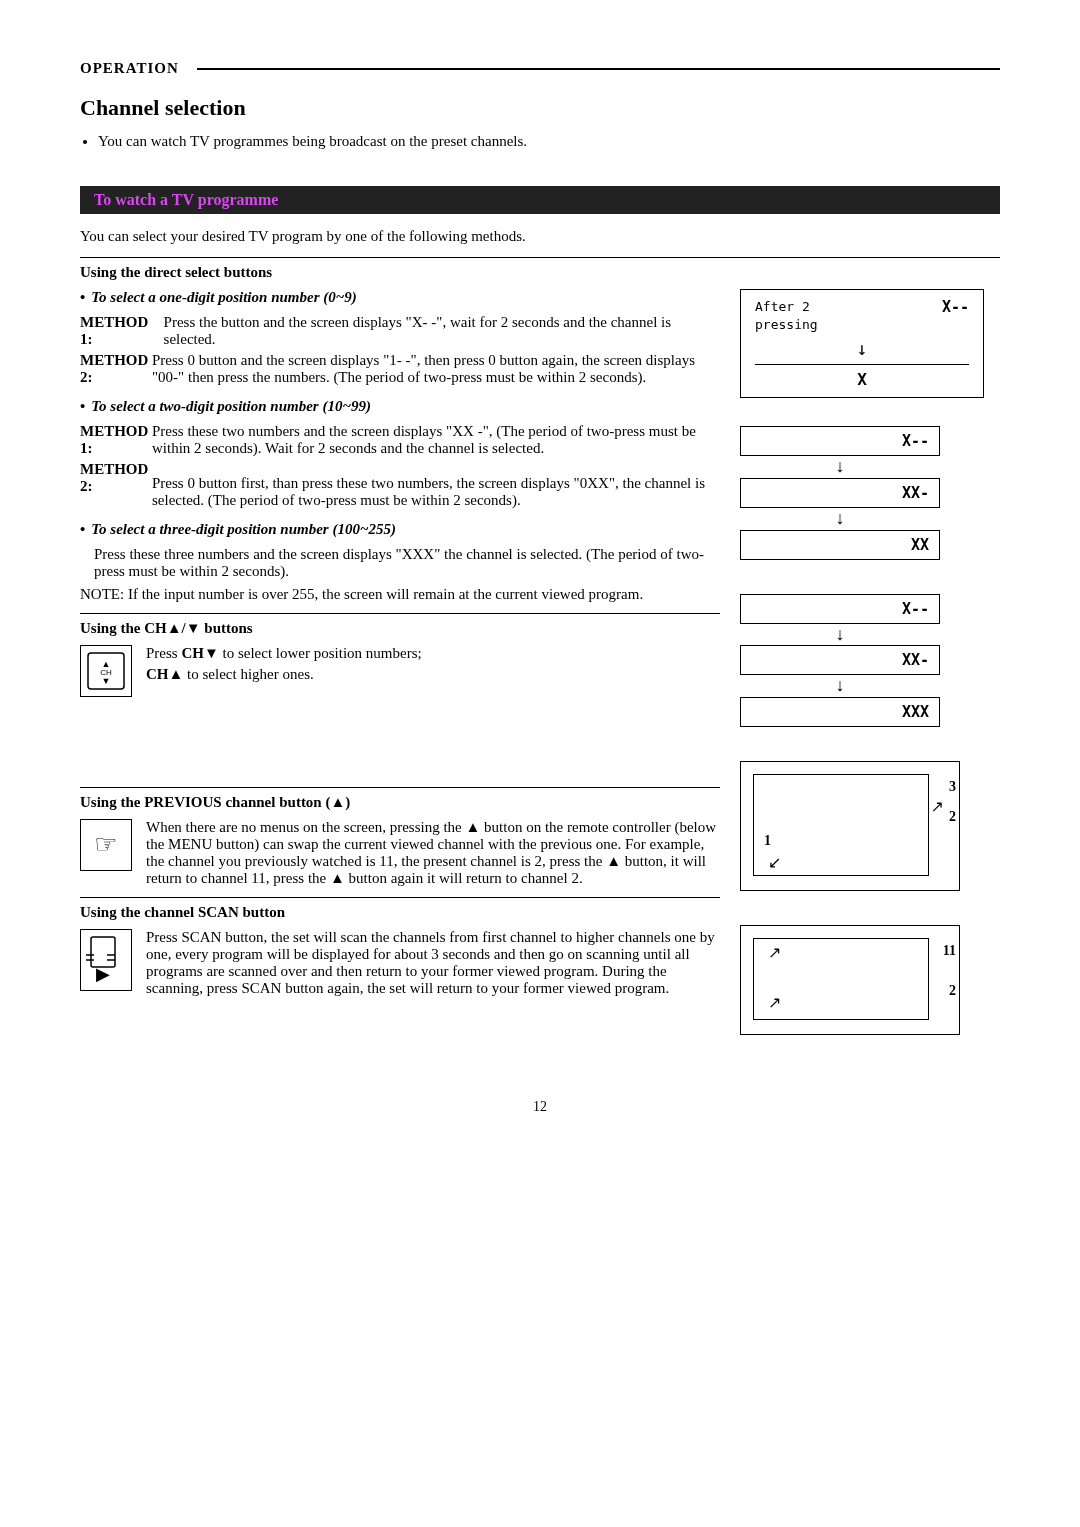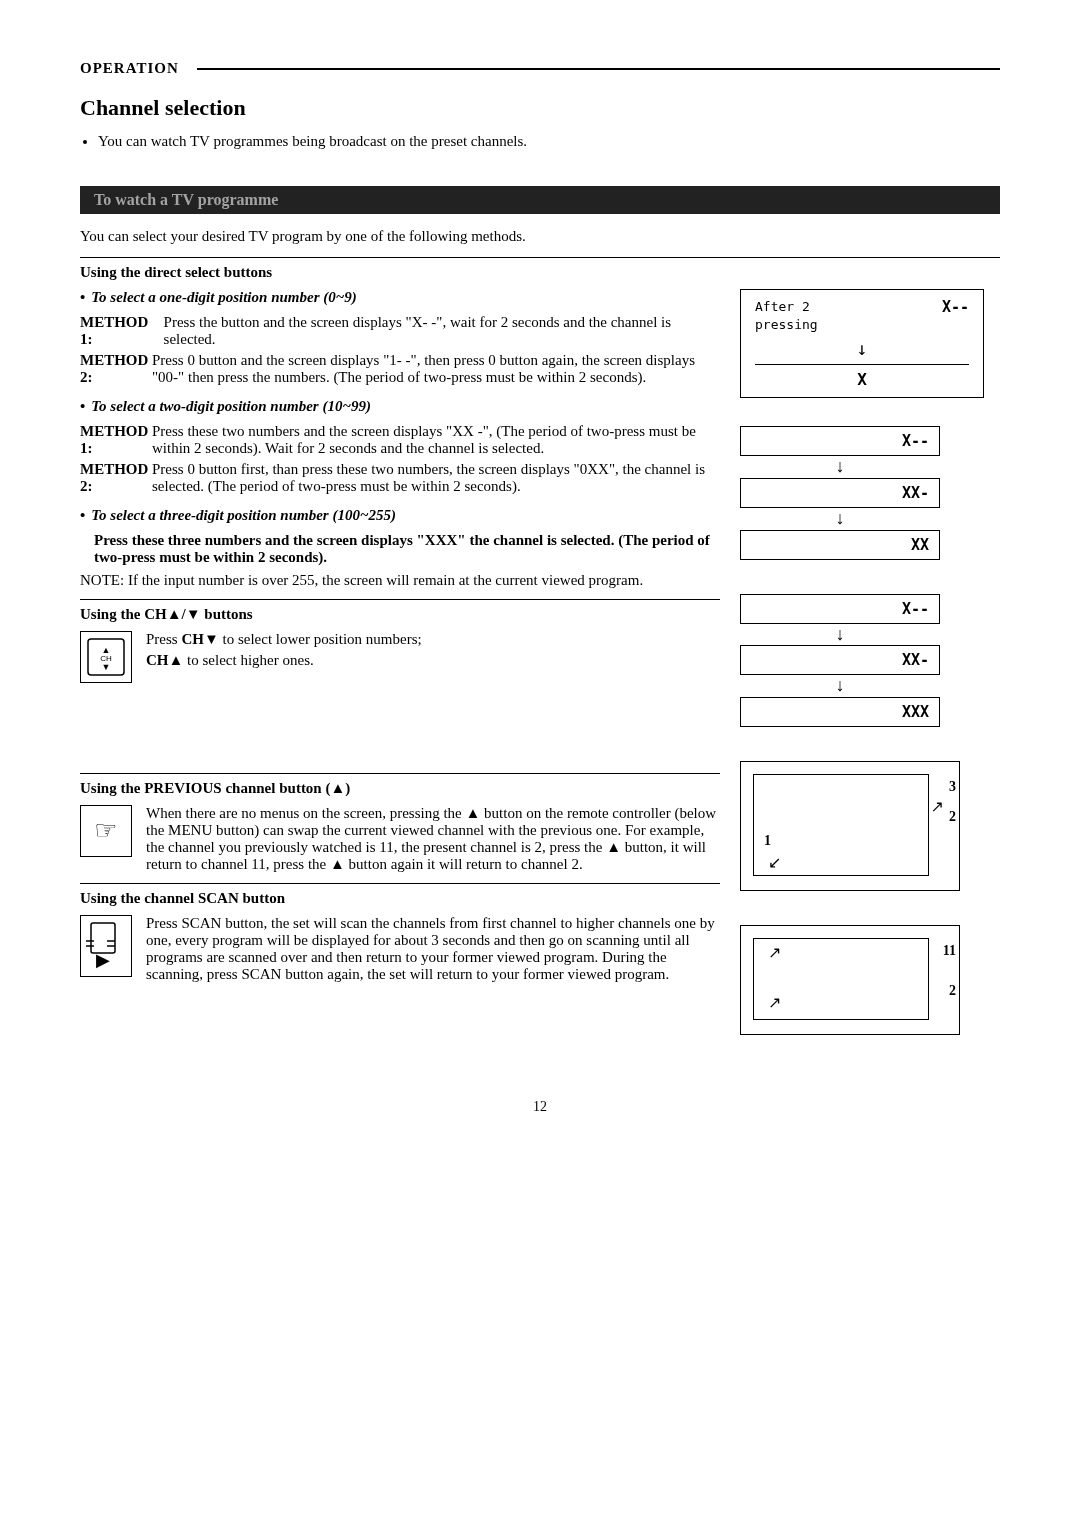--- a/index.html
+++ b/index.html
@@ -43,21 +43,21 @@
     .bullet-intro {
       margin-left: 18px;
       margin-bottom: 36px;
       list-style: disc;
       font-size: 15px;
     }
 
     
     .dark-bar {
       background: #222;
-      color: #a3a3a3;
+      color: #d946ef;
       font-size: 16px;
       font-weight: bold;
       padding: 5px 14px;
       margin-bottom: 14px;
     }
 
     .para {
       font-size: 15px;
       margin-bottom: 12px;
     }
@@ -288,28 +288,28 @@
     <div class="bullet-bold-italic section-gap-sm">
       <span class="bullet-dot">•</span>
       <span>To select a two-digit position number (10~99)</span>
     </div>
     <div style="display:flex; margin-bottom:4px;">
       <span style="font-weight:bold; min-width:72px; font-size:15px;">METHOD 1:</span>
       <span style="font-size:15px;">Press these two numbers and the screen displays "XX -", (The period of two-press must be within 2 seconds). Wait for 2 seconds and the channel is selected.</span>
     </div>
     <div style="display:flex; margin-bottom:12px;">
       <span style="font-weight:bold; min-width:72px; font-size:15px;">METHOD 2:</span>
-      <span style="font-size:15px;">Press 0 button first, than press these two numbers, the screen displays "0XX", the channel is selected. (The period of two-press must be within 2 seconds).</span>
+      <span style="font-size:15px;margin-top:14px;">Press 0 button first, than press these two numbers, the screen displays "0XX", the channel is selected. (The period of two-press must be within 2 seconds).</span>
     </div>
 
     <div class="bullet-bold-italic section-gap-sm">
       <span class="bullet-dot">•</span>
       <span>To select a three-digit position number (100~255)</span>
     </div>
-    <div style="font-size:15px; margin-bottom:4px; padding-left: 14px; font-weight: bold;">Press these three numbers and the screen displays "XXX" the channel is selected. (The period of two-press must be within 2 seconds).</div>
+    <div style="font-size:15px; margin-bottom:4px; padding-left: 14px;">Press these three numbers and the screen displays "XXX" the channel is selected. (The period of two-press must be within 2 seconds).</div>
 
     <div class="note-text">NOTE: If the input number is over 255, the screen will remain at the current viewed program.</div>
 
     <div class="sub-section">
       <div class="sub-section-title">Using the CH▲/▼ buttons</div>
     </div>
 
     <div class="icon-area">
       <div class="icon-box">
 

